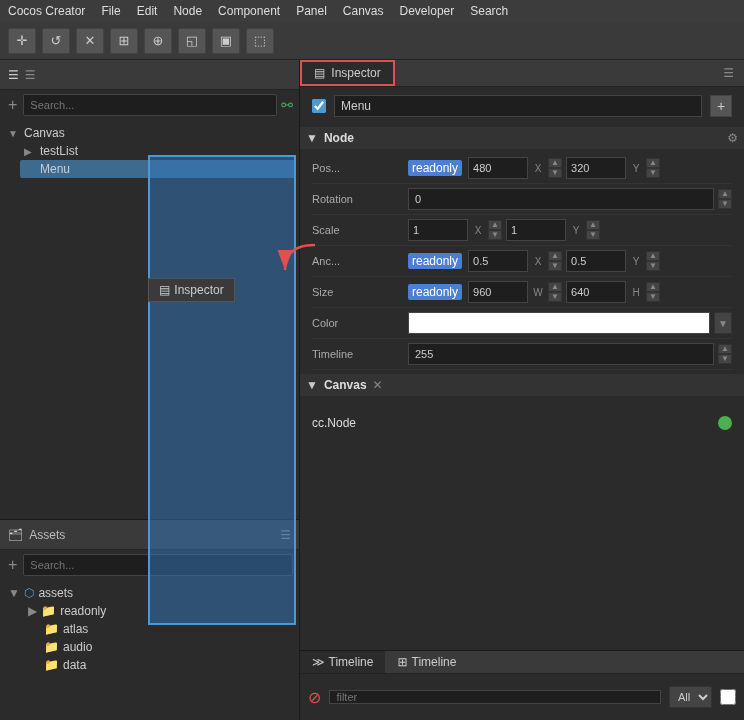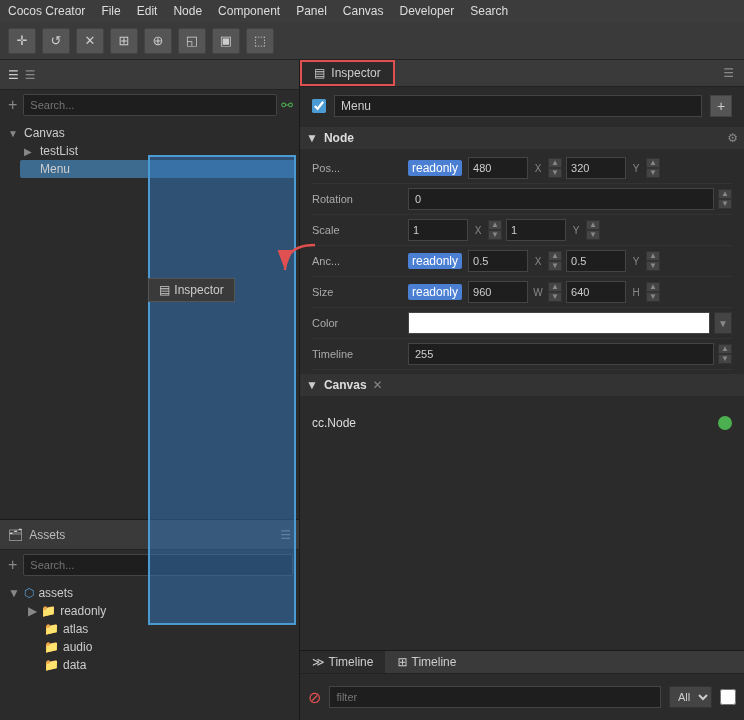--- a/index.html
+++ b/index.html
@@ -416,21 +416,21 @@
       color: #e05050;
       font-size: 16px;
       cursor: pointer;
     }
     .filter-input {
       flex: 1;
       background: #1e1e1e;
       border: 1px solid #444;
       color: #888;
       padding: 2px 6px;
-      height: 22px;
+      height: 14px;
       font-size: 11px;
     }
     .filter-dropdown {
       background: #444;
       border: 1px solid #333;
       color: #ccc;
       padding: 2px 4px;
       height: 22px;
       font-size: 11px;
     }

